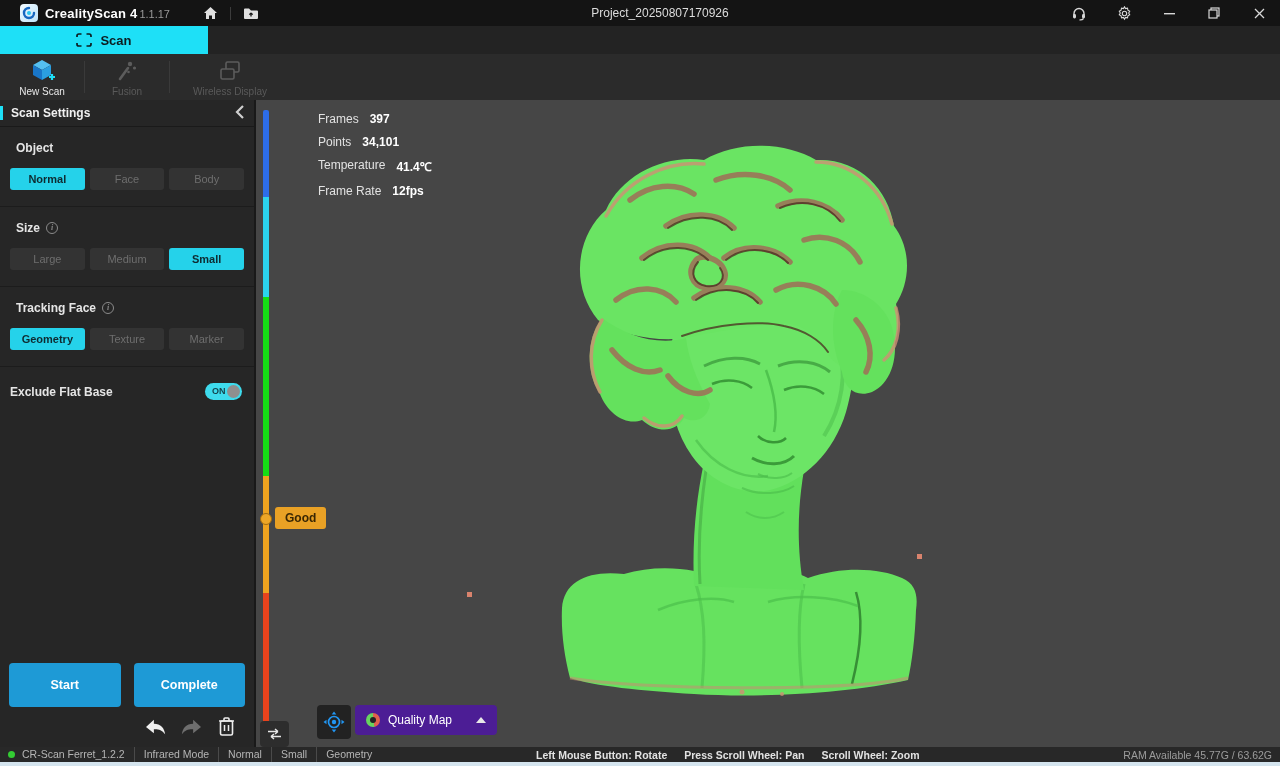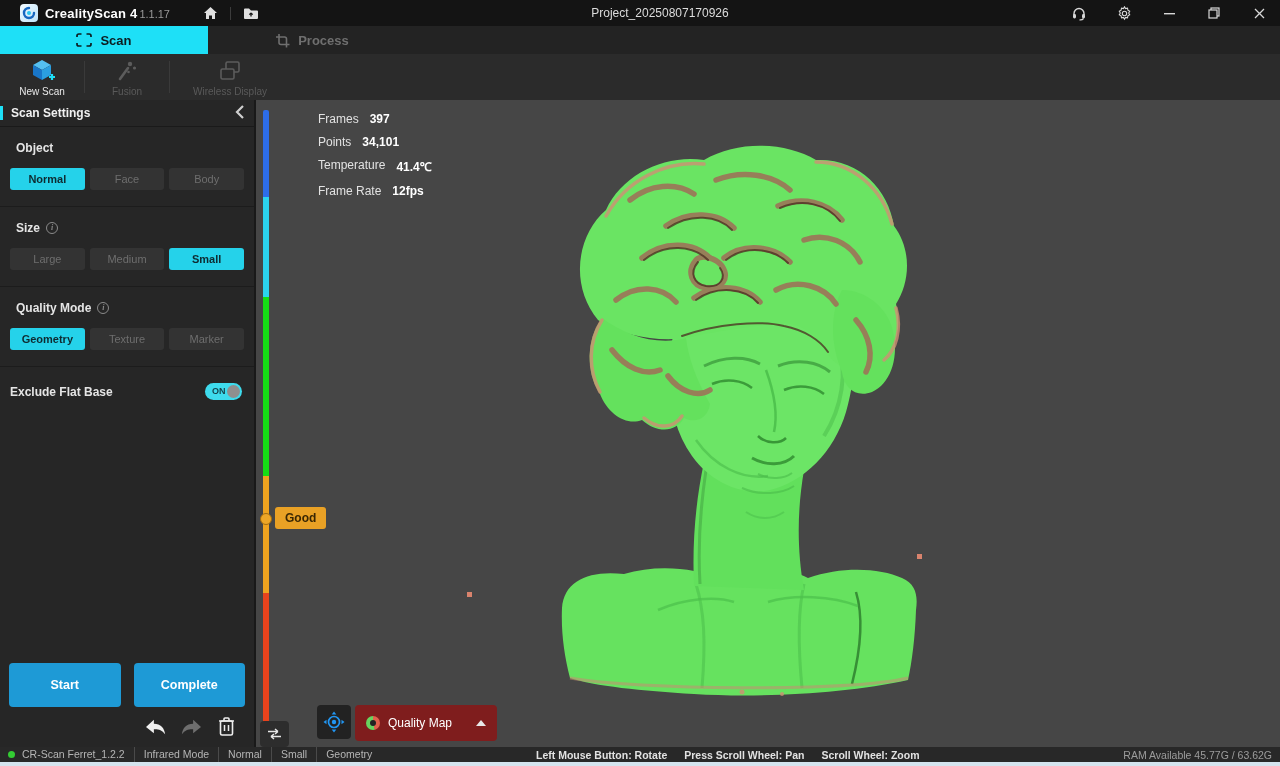--- a/index.html
+++ b/index.html
@@ -65,21 +65,21 @@
   .viewport { flex:1; background:#464646; position:relative; overflow:hidden; }
   .stats { position:absolute; left:62px; top:12px; font-size:12px; color:#e2e2e2; }
   .stat-row { margin-bottom:9px; display:flex; }
   .stat-label { margin-right:11px; }
   .stat-value { color:#fff; font-weight:bold; }
   .qbar { position:absolute; left:7px; top:10px; width:6px; border-radius:2px; overflow:hidden; }
   .qdot { position:absolute; left:4px; top:413px; width:12px; height:12px; border-radius:50%; background:#eda627; border:1px solid #a36c0e; }
   .qbadge { position:absolute; left:19px; top:407px; background:#e9a125; color:#3a2703; font-size:12px; font-weight:bold; padding:4px 10px; border-radius:3px; }
   .swap-btn { position:absolute; left:4px; top:621px; width:29px; height:26px; background:#2d2d2d; border-radius:4px; display:flex; align-items:center; justify-content:center; cursor:pointer; }
   .target-btn { position:absolute; left:61px; top:605px; width:34px; height:34px; background:#222; border-radius:4px; display:flex; align-items:center; justify-content:center; cursor:pointer; }
-  .qm-btn { position:absolute; left:99px; top:605px; width:142px; height:36px; background:#7f1d1d; border-radius:4px; display:flex; align-items:center; padding:0 11px; gap:8px; cursor:pointer; }
+  .qm-btn { position:absolute; left:99px; top:605px; width:142px; height:30px; background:#4c1d95; border-radius:4px; display:flex; align-items:center; padding:0 11px; gap:8px; cursor:pointer; }
   .donut { width:14px; height:14px; border-radius:50%; background:conic-gradient(#e0614d 0deg 165deg,#67d45f 165deg 360deg); position:relative; flex:none; }
   .donut::after { content:""; position:absolute; left:4px; top:4px; width:6px; height:6px; border-radius:50%; background:#222; }
   .qm-label { color:#fff; font-size:12px; flex:1; }
   .caret-up { width:0; height:0; border-left:5px solid transparent; border-right:5px solid transparent; border-bottom:6px solid #e8e8e8; }
   .stray-dot { position:absolute; width:5px; height:5px; background:#d9836d; }
   .model { position:absolute; left:290px; top:40px; }
 
   
   .statusbar { height:15px; background:#282828; position:relative; font-size:10.5px; color:#b5b5b5; flex:none; }
   .sb-left { position:absolute; left:8px; top:0; height:15px; display:flex; align-items:center; }
@@ -154,26 +154,20 @@
     </div>
   </div>
 
   <div class="tabrow">
     <div class="tab active">
       <svg width="16" height="14" viewBox="0 0 16 14">
           <path d="M1 4 V2.8 Q1 1 2.8 1 H5.5 M10.5 1 H13.2 Q15 1 15 2.8 V4 M15 10 V11.2 Q15 13 13.2 13 H10.5 M5.5 13 H2.8 Q1 13 1 11.2 V10" fill="none" stroke="#0c1c20" stroke-width="1.7"></path>
         </svg>
       <span>Scan</span>
     </div>
-    <div class="tab inactive">
-      <svg width="15" height="15" viewBox="0 0 15 15">
-          <path d="M4 1 V9.5 Q4 11.5 6 11.5 H14.5 M1 4 H9.5 Q11.5 4 11.5 6 V14.5" fill="none" stroke="#6f6f6f" stroke-width="1.6"></path>
-        </svg>
-      <span>Process</span>
-    </div>
   </div>
 
   <div class="toolbar">
     <div class="tool active t1">
       <svg width="27" height="26" viewBox="0 0 27 26">
         <polygon points="13,2 22,7 13,12 4,7" fill="#55c0f0"></polygon>
         <polygon points="4,7 13,12 13,22 4,17" fill="#1976c8"></polygon>
         <polygon points="22,7 13,12 13,22 22,17" fill="#2b9fe0"></polygon>
         <path d="M20 19 h6 M23 16 v6" stroke="#1ee0f7" stroke-width="2.2"></path>
       </svg>
@@ -228,21 +222,21 @@
           </div>
         <div class="btn-row">
           <div class="opt-btn">Large</div>
           <div class="opt-btn">Medium</div>
           <div class="opt-btn active">Small</div>
         </div>
       </div>
 
       <div class="section">
         <div class="sec-label">
-            <span>Quality Mode</span>
+            <span>Tracking Face</span>
             <span class="info-i">i</span>
           </div>
         <div class="btn-row">
           <div class="opt-btn active">Geometry</div>
           <div class="opt-btn">Texture</div>
           <div class="opt-btn">Marker</div>
         </div>
       </div>
 
       <div class="flat-row">

